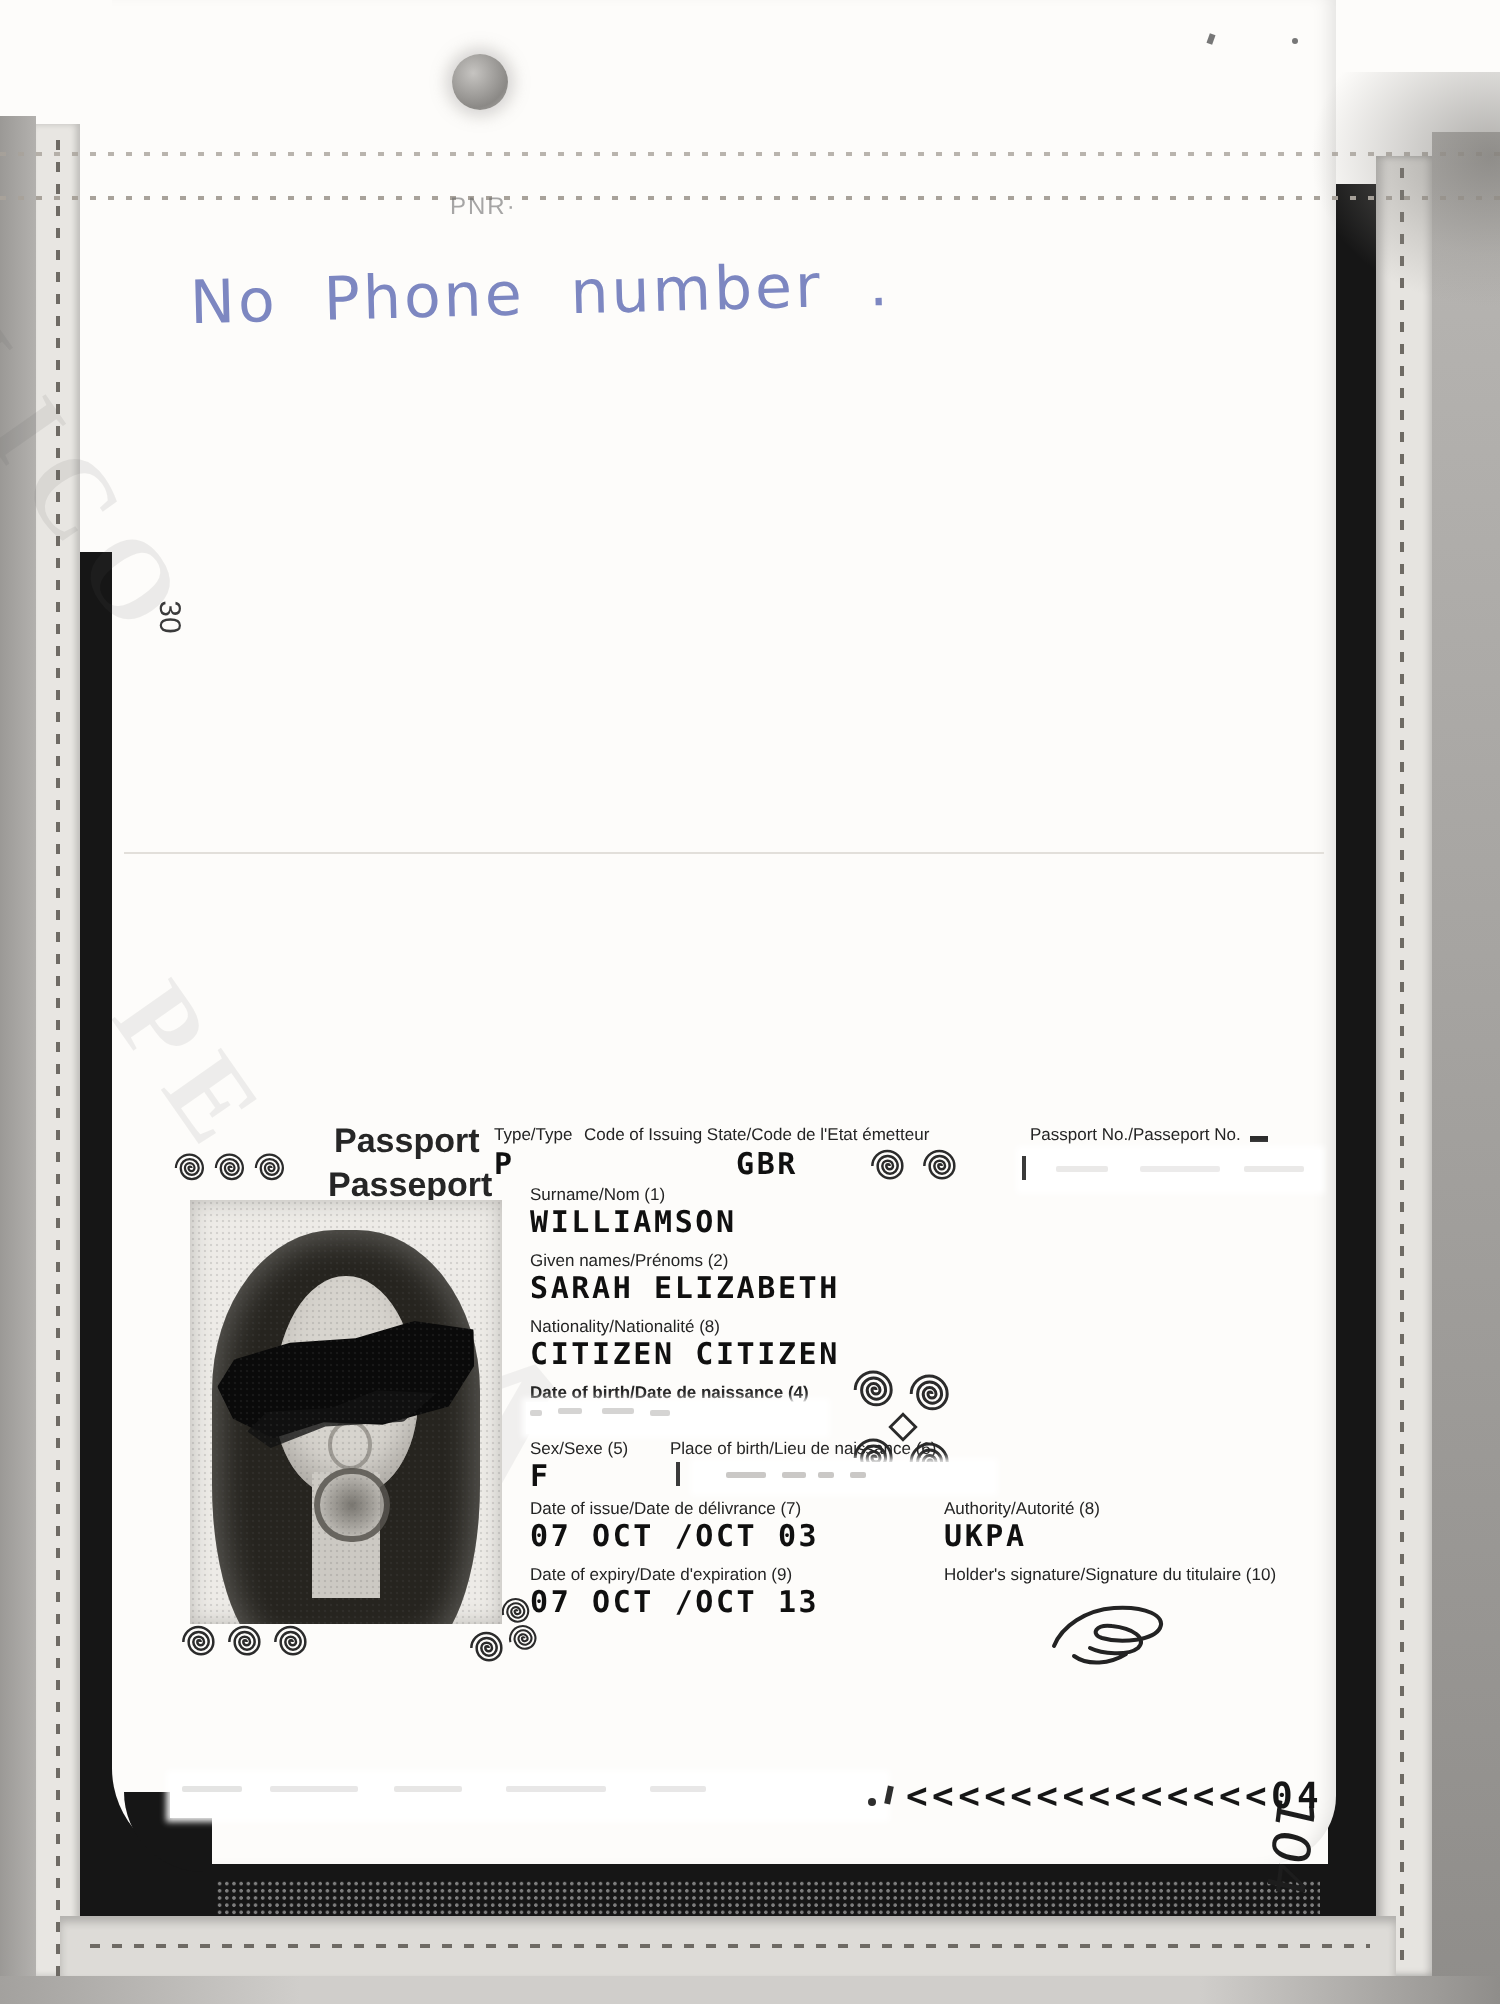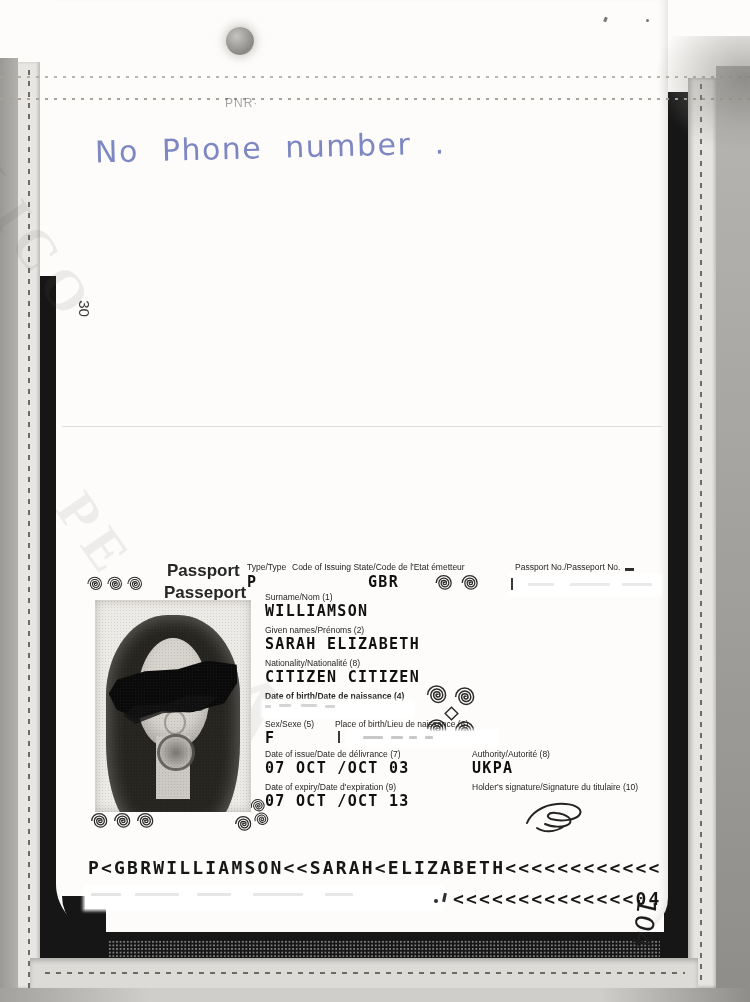--- a/index.html
+++ b/index.html
@@ -211,21 +211,20 @@
 
     <div class="abs lbl" style="left:180px;top:247px;text-align:right;">Date of expiry/Date d'expiration (9)</div>
     <div class="abs val" style="left:180px;top:257px;">07 OCT /OCT 13</div>
     <div class="abs lbl" style="left:387px;top:247px;">Holder's signature/Signature du titulaire (10)</div>
     <div class="abs" style="left:436px;top:258px;">
       <svg width="66" height="44" viewBox="0 0 66 44">
         <path d="M6,30 C10,20 22,12 36,11 C52,10 62,15 59,21 C56,27 40,29 30,26 C24,24 27,19 35,20 C45,21 53,26 48,31 C43,35 30,34 24,31 M16,35 C23,40 34,39 42,34" fill="none" stroke="#232323" stroke-width="2" stroke-linecap="round"></path>
       </svg>
     </div>
 
-    <div class="abs mrz" style="left:3px;top:322px;">P&lt;GBRWILLIAMSON&lt;&lt;SARAH&lt;ELIZABETH&lt;&lt;&lt;&lt;&lt;&lt;&lt;&lt;&lt;&lt;&lt;&lt;</div>
     <div class="abs redact" style="left:0;top:352px;width:358px;height:22px;">
       <div class="trace" style="left:6px;top:6px;width:30px;opacity:.35;"></div>
       <div class="trace" style="left:50px;top:6px;width:44px;opacity:.3;"></div>
       <div class="trace" style="left:112px;top:6px;width:34px;opacity:.32;"></div>
       <div class="trace" style="left:168px;top:6px;width:50px;opacity:.3;"></div>
       <div class="trace" style="left:240px;top:6px;width:28px;opacity:.3;"></div>
     </div>
     <div class="abs" style="left:349px;top:364px;width:4px;height:4px;background:#2e2e2e;border-radius:50%;"></div>
     <div class="abs" style="left:358px;top:358px;width:3px;height:9px;background:#2e2e2e;transform:rotate(12deg);"></div>
     <div class="abs mrz" style="left:368px;top:353px;">&lt;&lt;&lt;&lt;&lt;&lt;&lt;&lt;&lt;&lt;&lt;&lt;&lt;&lt;04</div>

